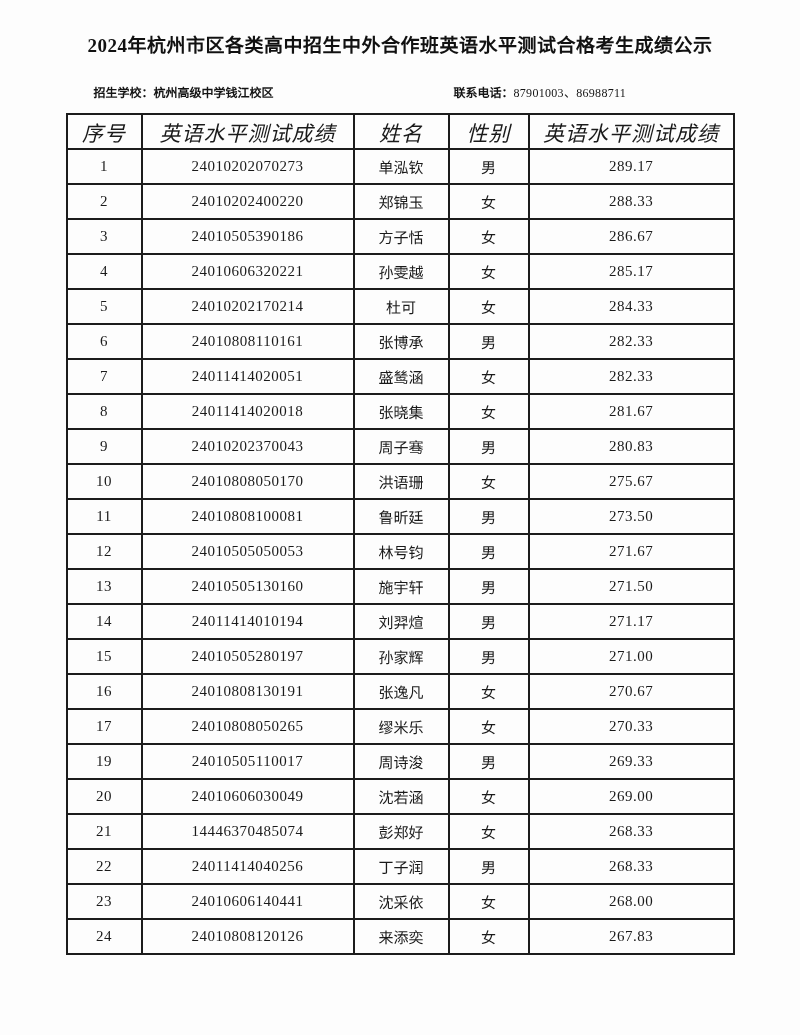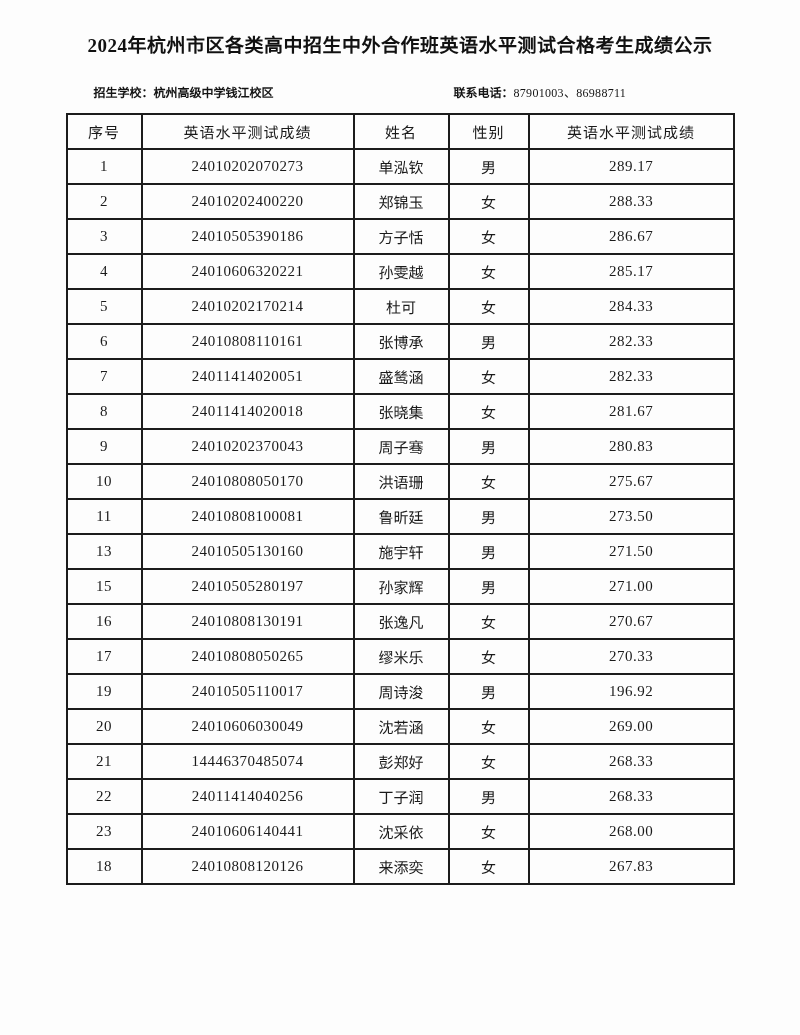--- a/index.html
+++ b/index.html
@@ -56,21 +56,21 @@
     border: 2px solid #1c1c1c;
     height: 35px;
     text-align: center;
     vertical-align: middle;
     font-size: 15px;
     font-weight: normal;
     color: #1a1a1a;
     padding: 0 2px;
     background: #fdfdfd;
   }
-  table.results th { font-size: 15px; letter-spacing: 1px; }
+  table.results th { font-size: 21px; letter-spacing: 1px; font-style: italic; }
   td.c-num { font-size: 15px; letter-spacing: 0.5px; }
   td.c-score { font-size: 15px; letter-spacing: 0.5px; }
 </style>
 </head>
 <body>
 
 <div class="page">
 
   <div class="doc-title">2024年杭州市区各类高中招生中外合作班英语水平测试合格考生成绩公示</div>
 
@@ -170,27 +170,41 @@
           <td class="c-score">275.67</td>
         </tr>
         <tr>
           <td class="c-num">11</td>
           <td class="c-num">24010808100081</td>
           <td class="c-text">鲁昕廷</td>
           <td class="c-text">男</td>
           <td class="c-score">273.50</td>
         </tr>
         <tr>
+          <td class="c-num">12</td>
+          <td class="c-num">24010505050053</td>
+          <td class="c-text">林号钧</td>
+          <td class="c-text">男</td>
+          <td class="c-score">271.67</td>
+        </tr>
+        <tr>
           <td class="c-num">13</td>
           <td class="c-num">24010505130160</td>
           <td class="c-text">施宇轩</td>
           <td class="c-text">男</td>
           <td class="c-score">271.50</td>
         </tr>
         <tr>
+          <td class="c-num">14</td>
+          <td class="c-num">24011414010194</td>
+          <td class="c-text">刘羿煊</td>
+          <td class="c-text">男</td>
+          <td class="c-score">271.17</td>
+        </tr>
+        <tr>
           <td class="c-num">15</td>
           <td class="c-num">24010505280197</td>
           <td class="c-text">孙家辉</td>
           <td class="c-text">男</td>
           <td class="c-score">271.00</td>
         </tr>
         <tr>
           <td class="c-num">16</td>
           <td class="c-num">24010808130191</td>
           <td class="c-text">张逸凡</td>
@@ -202,21 +216,21 @@
           <td class="c-num">24010808050265</td>
           <td class="c-text">缪米乐</td>
           <td class="c-text">女</td>
           <td class="c-score">270.33</td>
         </tr>
         <tr>
           <td class="c-num">19</td>
           <td class="c-num">24010505110017</td>
           <td class="c-text">周诗浚</td>
           <td class="c-text">男</td>
-          <td class="c-score">196.92</td>
+          <td class="c-score">269.33</td>
         </tr>
         <tr>
           <td class="c-num">20</td>
           <td class="c-num">24010606030049</td>
           <td class="c-text">沈若涵</td>
           <td class="c-text">女</td>
           <td class="c-score">269.00</td>
         </tr>
         <tr>
           <td class="c-num">21</td>
@@ -233,21 +247,21 @@
           <td class="c-score">268.33</td>
         </tr>
         <tr>
           <td class="c-num">23</td>
           <td class="c-num">24010606140441</td>
           <td class="c-text">沈采依</td>
           <td class="c-text">女</td>
           <td class="c-score">268.00</td>
         </tr>
         <tr>
-          <td class="c-num">18</td>
+          <td class="c-num">24</td>
           <td class="c-num">24010808120126</td>
           <td class="c-text">来添奕</td>
           <td class="c-text">女</td>
           <td class="c-score">267.83</td>
         </tr>
       </tbody>
   </table>
 
 </div>
 

